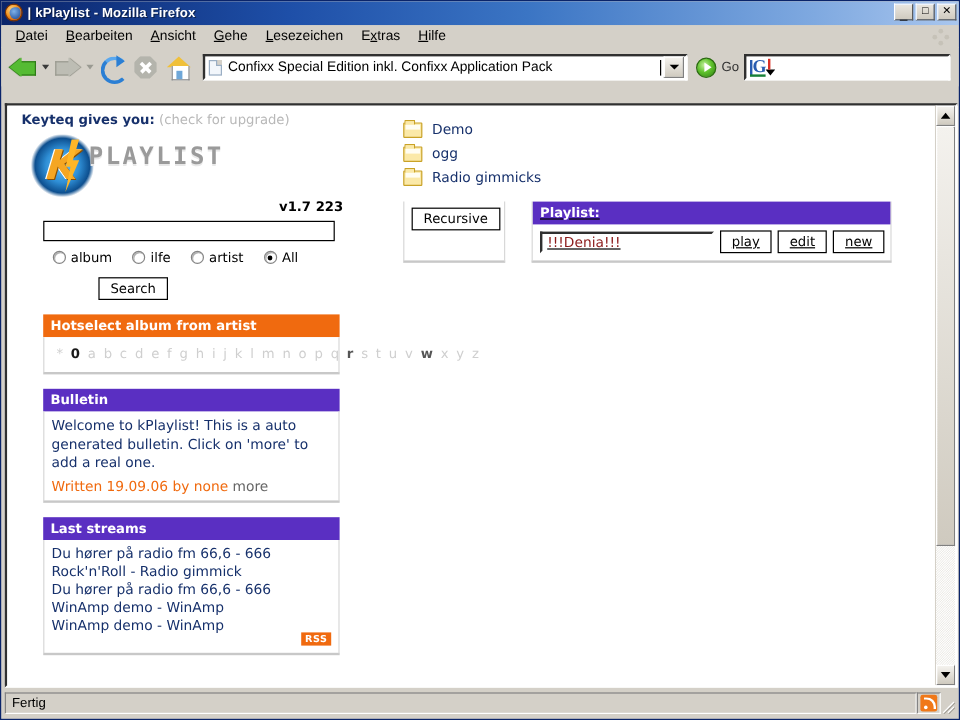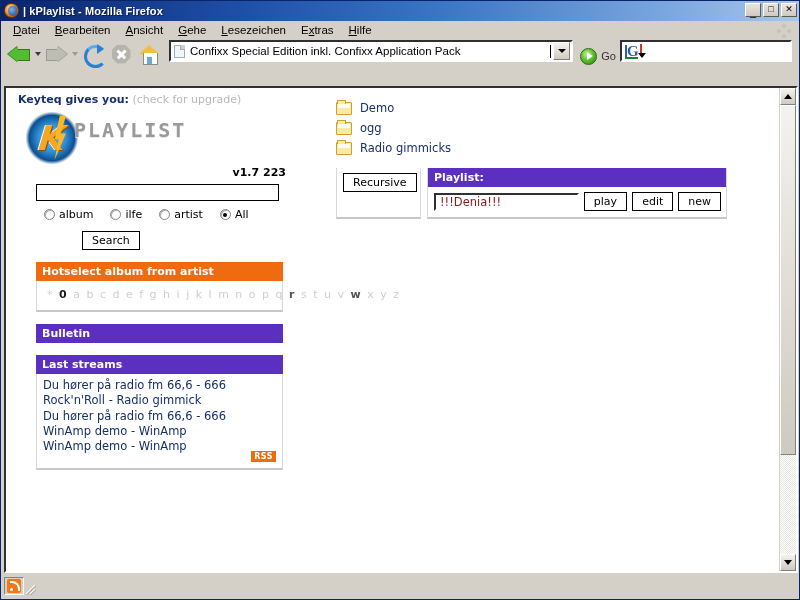--- a/index.html
+++ b/index.html
@@ -85,21 +85,21 @@
     width: 14px; height: 14px;
   }
   .menu-deco i {
     position: absolute; width: 4px; height: 4px;
     background: #c6c2b8; border-radius: 50%;
   }
 
   
   .navbar {
     height: 32px; background: #d4d0c8;
-    display: flex; 
+    display: flex; align-items: center;
     padding: 0 4px;
     gap: 0px;
   }
   .navbtn {
     width: 28px; height: 28px;
     display: flex; align-items: center; justify-content: center;
     position: relative; flex: none;
   }
   .arrow-g, .arrow-d {
     width: 22px; height: 17px; position: relative;
@@ -387,21 +387,21 @@
     content:""; position:absolute; left:0px; top:-3px; width:7px;height:3px;
     background:#fbe9a8; border:1px solid #c9a227; border-bottom:none; border-radius:1px 1px 0 0;
   }
   .folder-ic::after {
     content:""; position:absolute; left:1px; top:1px; right:1px; height:4px;
     background:#fffdf2;
   }
   .ctrl-row { display:flex; margin-top: 10px; align-items: stretch; }
   .ctrl-box { border-left:1px solid #d8d8d8; border-right:1px solid #d8d8d8; border-bottom:2px solid #c8c8c8; background:#fff;}
   .pc-box { width: 85px; }
-  .pl-box { width: 300px; margin-left: 6px; }
+  .pl-box { width: 300px; margin-left: 22px; text-decoration: underline; }
   .ctrl-hd {
     font-size:11px;font-weight:bold;color:#fff;background:#5a2fc2;
     padding: 3px 0 3px 6px;
   }
   .ctrl-inner { padding: 5px 5px 6px 6px; display:flex; align-items:center; gap:5px;}
   .pl-select {
     width: 192px; height: 18px; background:#fff;
     border:2px inset #c0c0c0;
     border-top-color:#848484;border-left-color:#848484;border-right-color:#fff;border-bottom-color:#fff;
     display:flex;align-items:center;
@@ -615,20 +615,27 @@
           <div class="panel-hd orange">Hotselect album from artist</div>
           <div class="panel-body">
             <div class="alpharow"><span>*</span> <span class="dark">0</span> <span id="alpha-letters"><span>a</span> <span>b</span> <span>c</span> <span>d</span> <span>e</span> <span>f</span> <span>g</span> <span>h</span> <span>i</span> <span>j</span> <span>k</span> <span>l</span> <span>m</span> <span>n</span> <span>o</span> <span>p</span> <span>q</span> <span class="lnk">r</span> <span>s</span> <span>t</span> <span>u</span> <span>v</span> <span class="lnk">w</span> <span>x</span> <span>y</span> <span>z</span></span></div>
           </div>
         </div>
 
         <div class="panel-gap"></div>
 
         <div class="panel">
           <div class="panel-hd">Bulletin</div>
+          <div class="panel-body">
+            <div class="bull-txt">Welcome to kPlaylist! This is a auto generated bulletin. Click on 'more' to add a real one.</div>
+            <div class="bull-meta">
+              <span>Written 19.09.06 by none</span>
+              <a href="#">more</a>
+            </div>
+          </div>
         </div>
 
         <div class="panel-gap"></div>
 
         <div class="panel">
           <div class="panel-hd">Last streams</div>
           <div class="panel-body">
             <div class="stream-line">Du hører på radio fm 66,6 - 666</div>
             <div class="stream-line">Rock'n'Roll - Radio gimmick</div>
             <div class="stream-line">Du hører på radio fm 66,6 - 666</div>
@@ -689,20 +696,21 @@
       <div class="sb-track">
         <div class="sb-thumb"></div>
       </div>
       <div class="sb-arrow">
           <i class="dn"></i>
         </div>
     </div>
   </div>
 
   <div class="statusbar">
+    <div class="status-panel">Fertig</div>
     <div class="status-rss">
         <div class="rss-ic"></div>
       </div>
     <div class="grip">
       <i style="right:2px;bottom:3px"></i>
         <i style="right:2px;bottom:7px"></i>
         <i style="right:6px;bottom:3px"></i>
     </div>
   </div>
 

